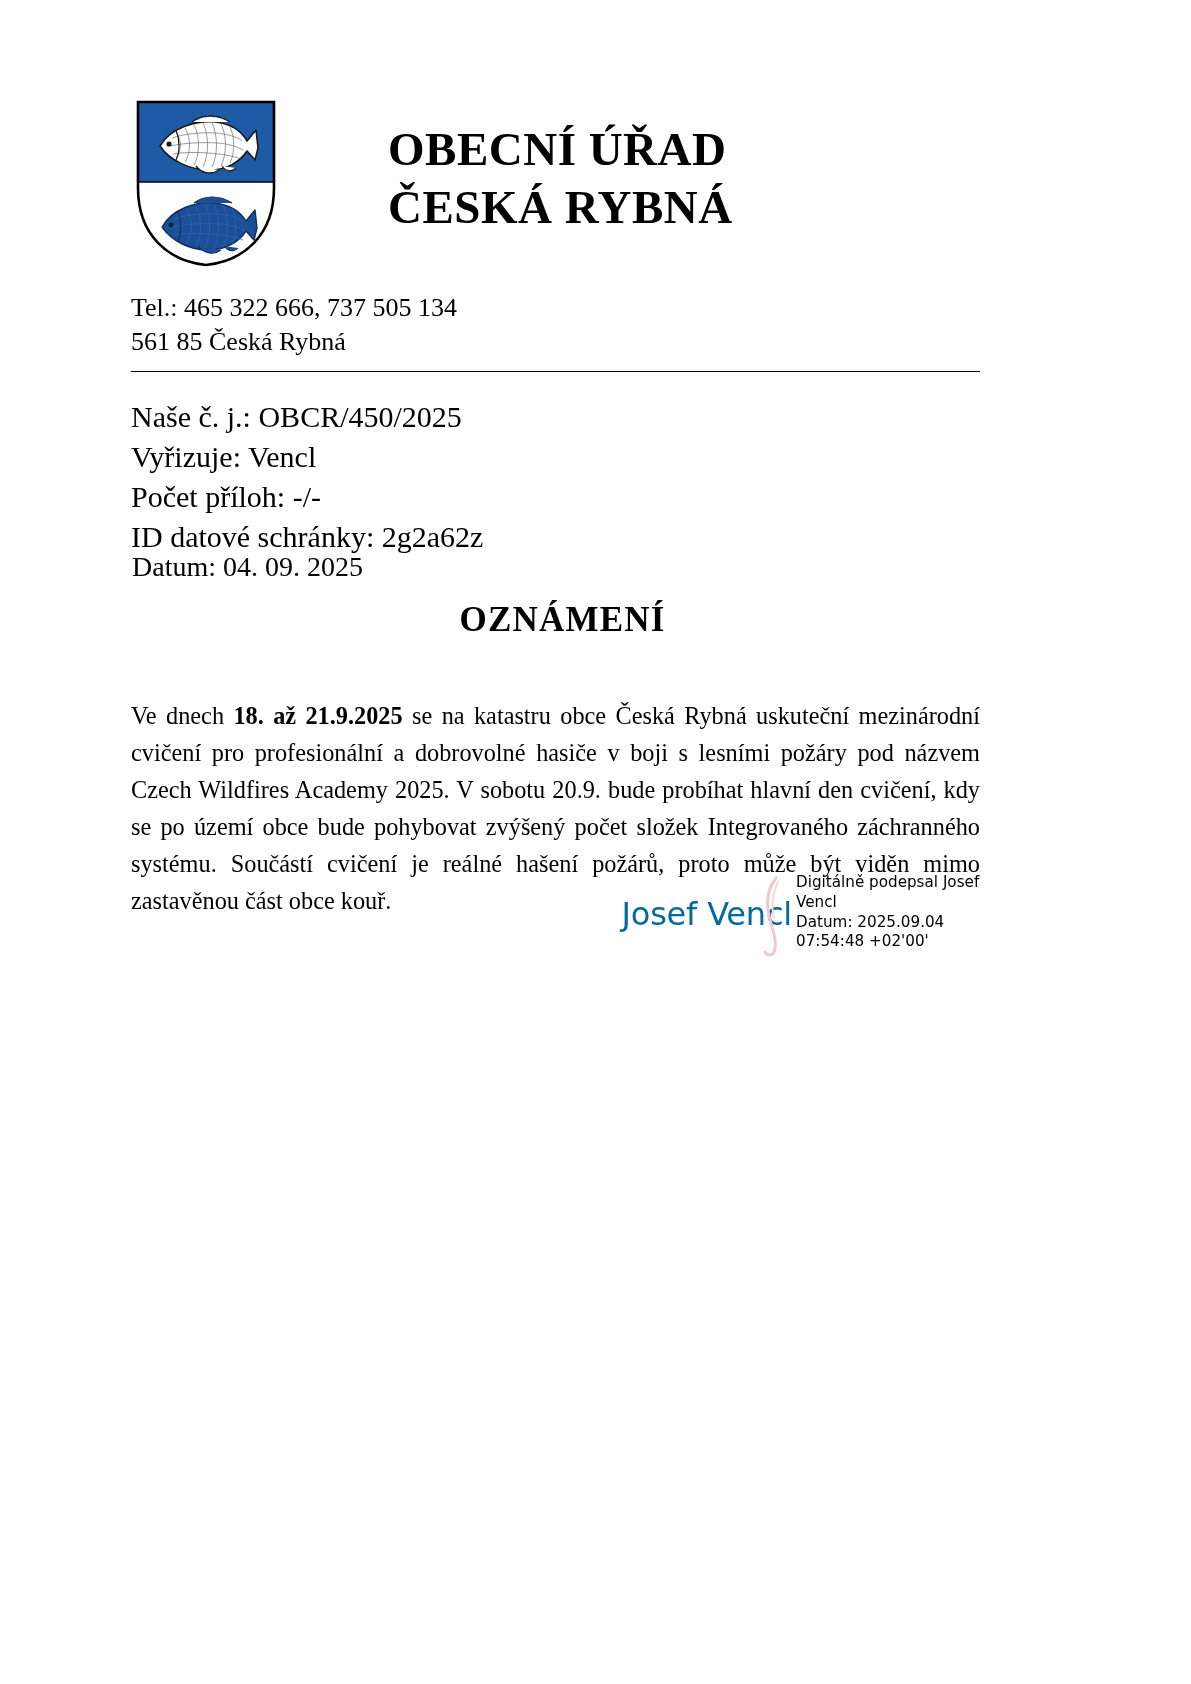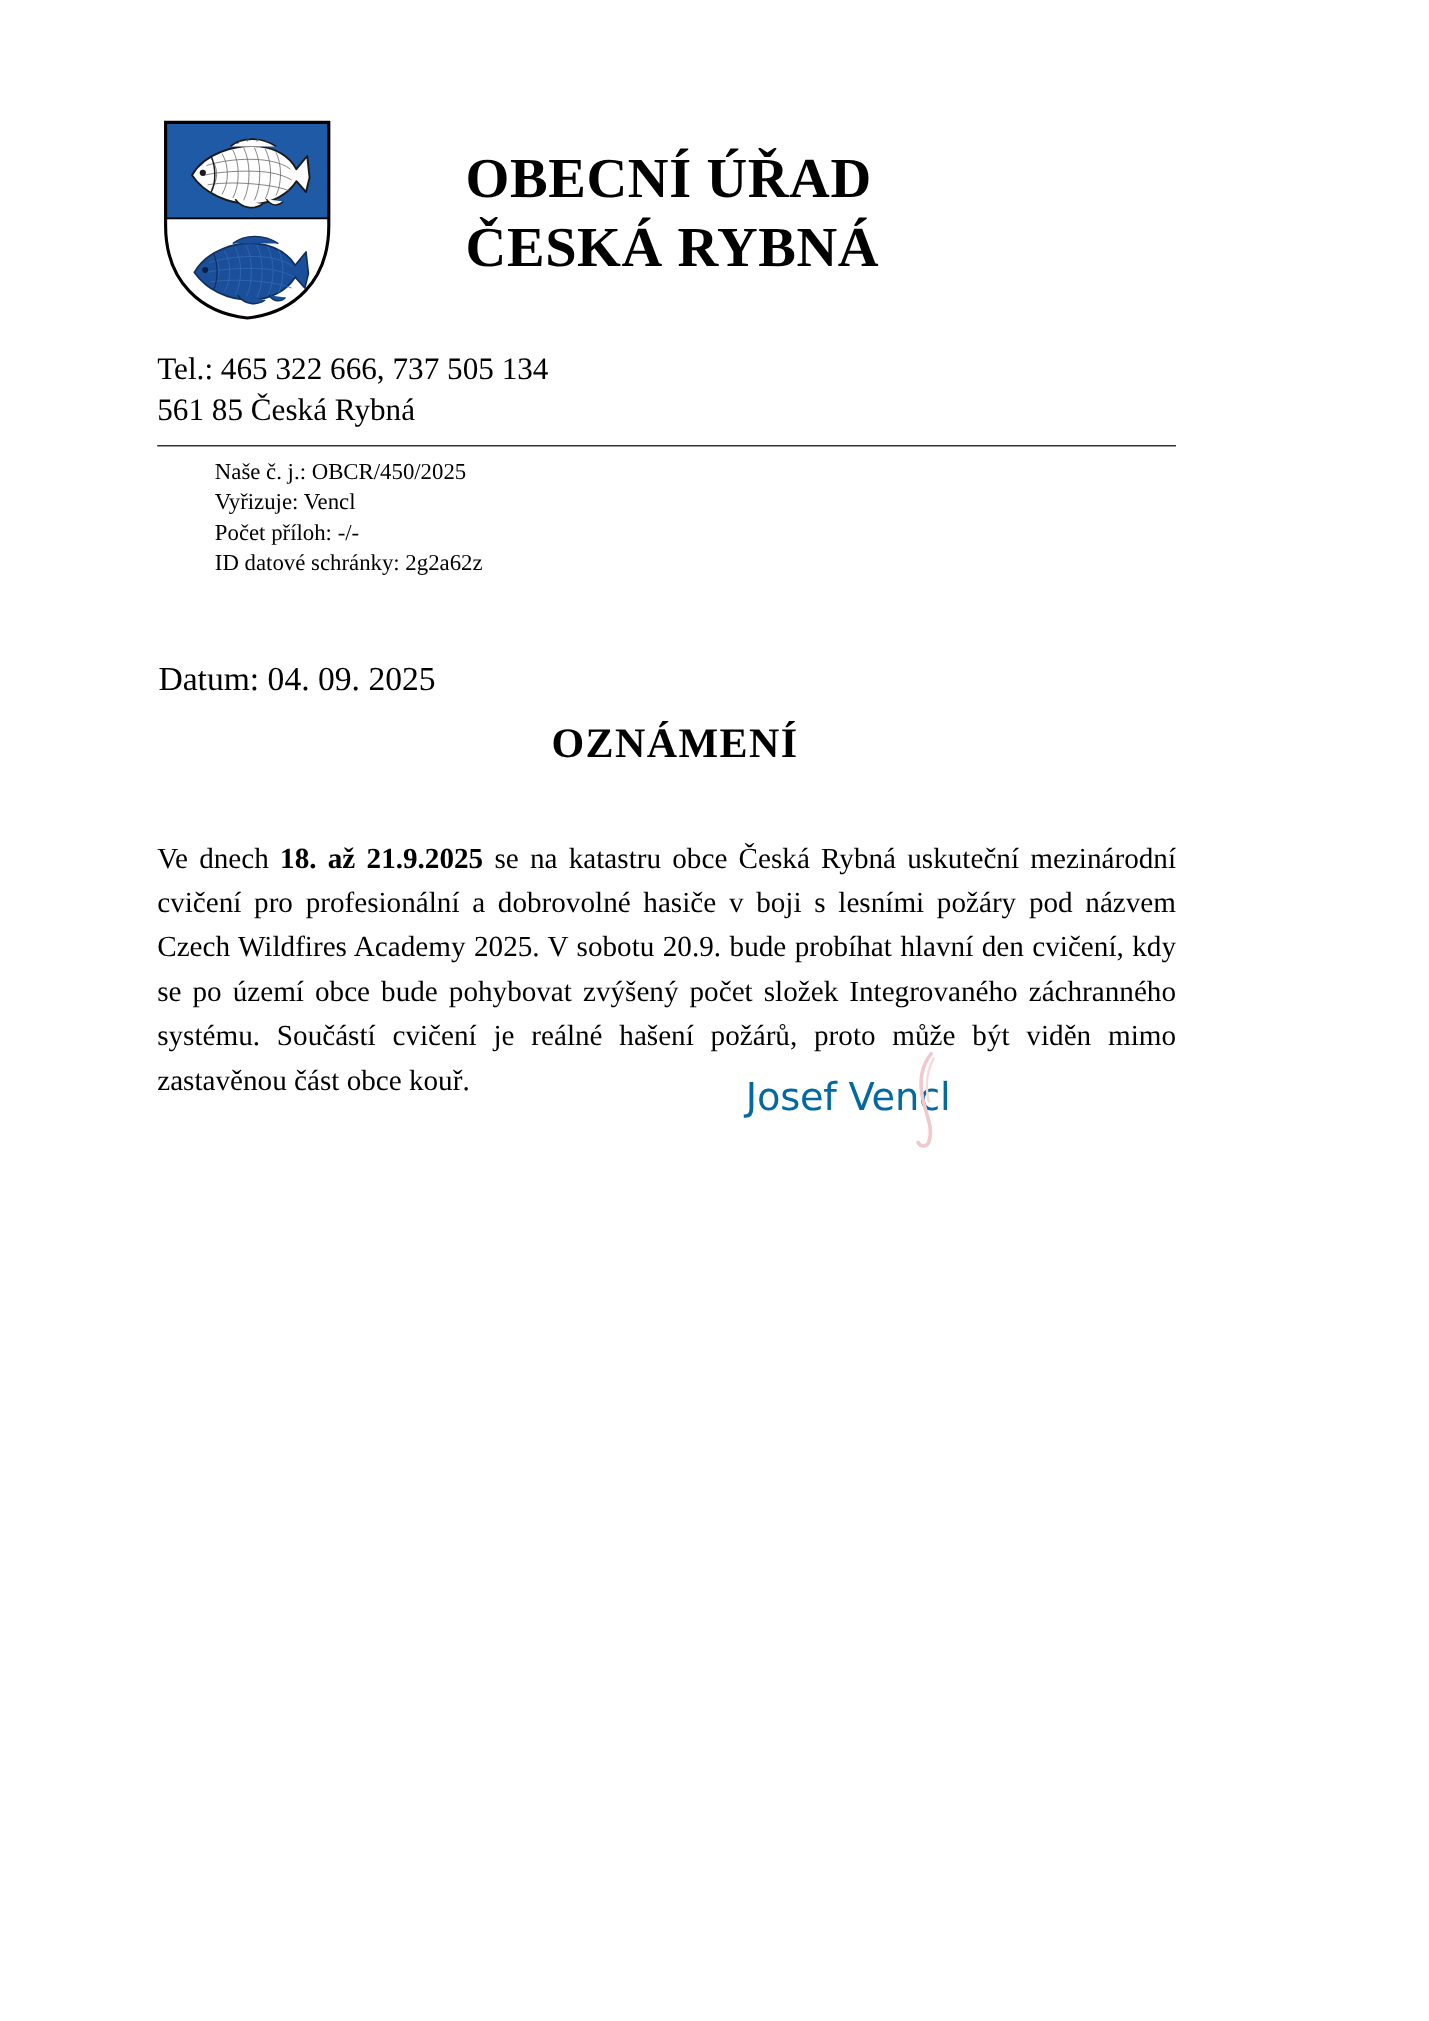--- a/index.html
+++ b/index.html
@@ -75,25 +75,24 @@
     top: 371px;
     width: 849px;
     height: 0;
     border-top: 1.6px solid #000;
   }
 
   
   .refblock {
     position: absolute;
     left: 131px;
-    top: 381px;
-    font-size: 19px;
+    top: 397px;
+    font-size: 30px;
     line-height: 1.335;
     white-space: nowrap;
-    margin-left: 48px;
   }
   .refblock div { }
 
   .datum {
     position: absolute;
     left: 132px;
     top: 551px;
     font-size: 28px;
     white-space: nowrap;
   }
@@ -273,15 +272,21 @@
   <div class="doc-heading">OZNÁMENÍ</div>
 
   <p class="body-text"><span>Ve dnech </span><b>18. až 21.9.2025</b><span> se na katastru obce Česká Rybná uskuteční mezinárodní cvičení pro profesionální a dobrovolné hasiče v boji s lesními požáry pod názvem Czech Wildfires Academy 2025. V sobotu 20.9. bude probíhat hlavní den cvičení, kdy se po území obce bude pohybovat zvýšený počet složek Integrovaného záchranného systému. Součástí cvičení je reálné hašení požárů, proto může být viděn mimo zastavěnou část obce kouř.</span></p>
 
   <div class="signature">
     <div class="sig-name">Josef Vencl</div>
     <svg class="sig-mark" viewBox="0 0 44 82">
       <path d="M22,2 C14,12 12,26 15,40 C18,54 24,64 20,76 C18,80 13,80 11,76" fill="none" stroke="#f0c9cf" stroke-width="3" stroke-linecap="round"></path>
       <path d="M24,6 C18,18 17,30 20,42" fill="none" stroke="#f5dade" stroke-width="2" stroke-linecap="round"></path>
     </svg>
+    <div class="sig-meta">
+      <div>Digitálně podepsal Josef</div>
+      <div>Vencl</div>
+      <div>Datum: 2025.09.04</div>
+      <div>07:54:48 +02'00'</div>
+    </div>
   </div>
 
 </div>
 
 </body></html>

